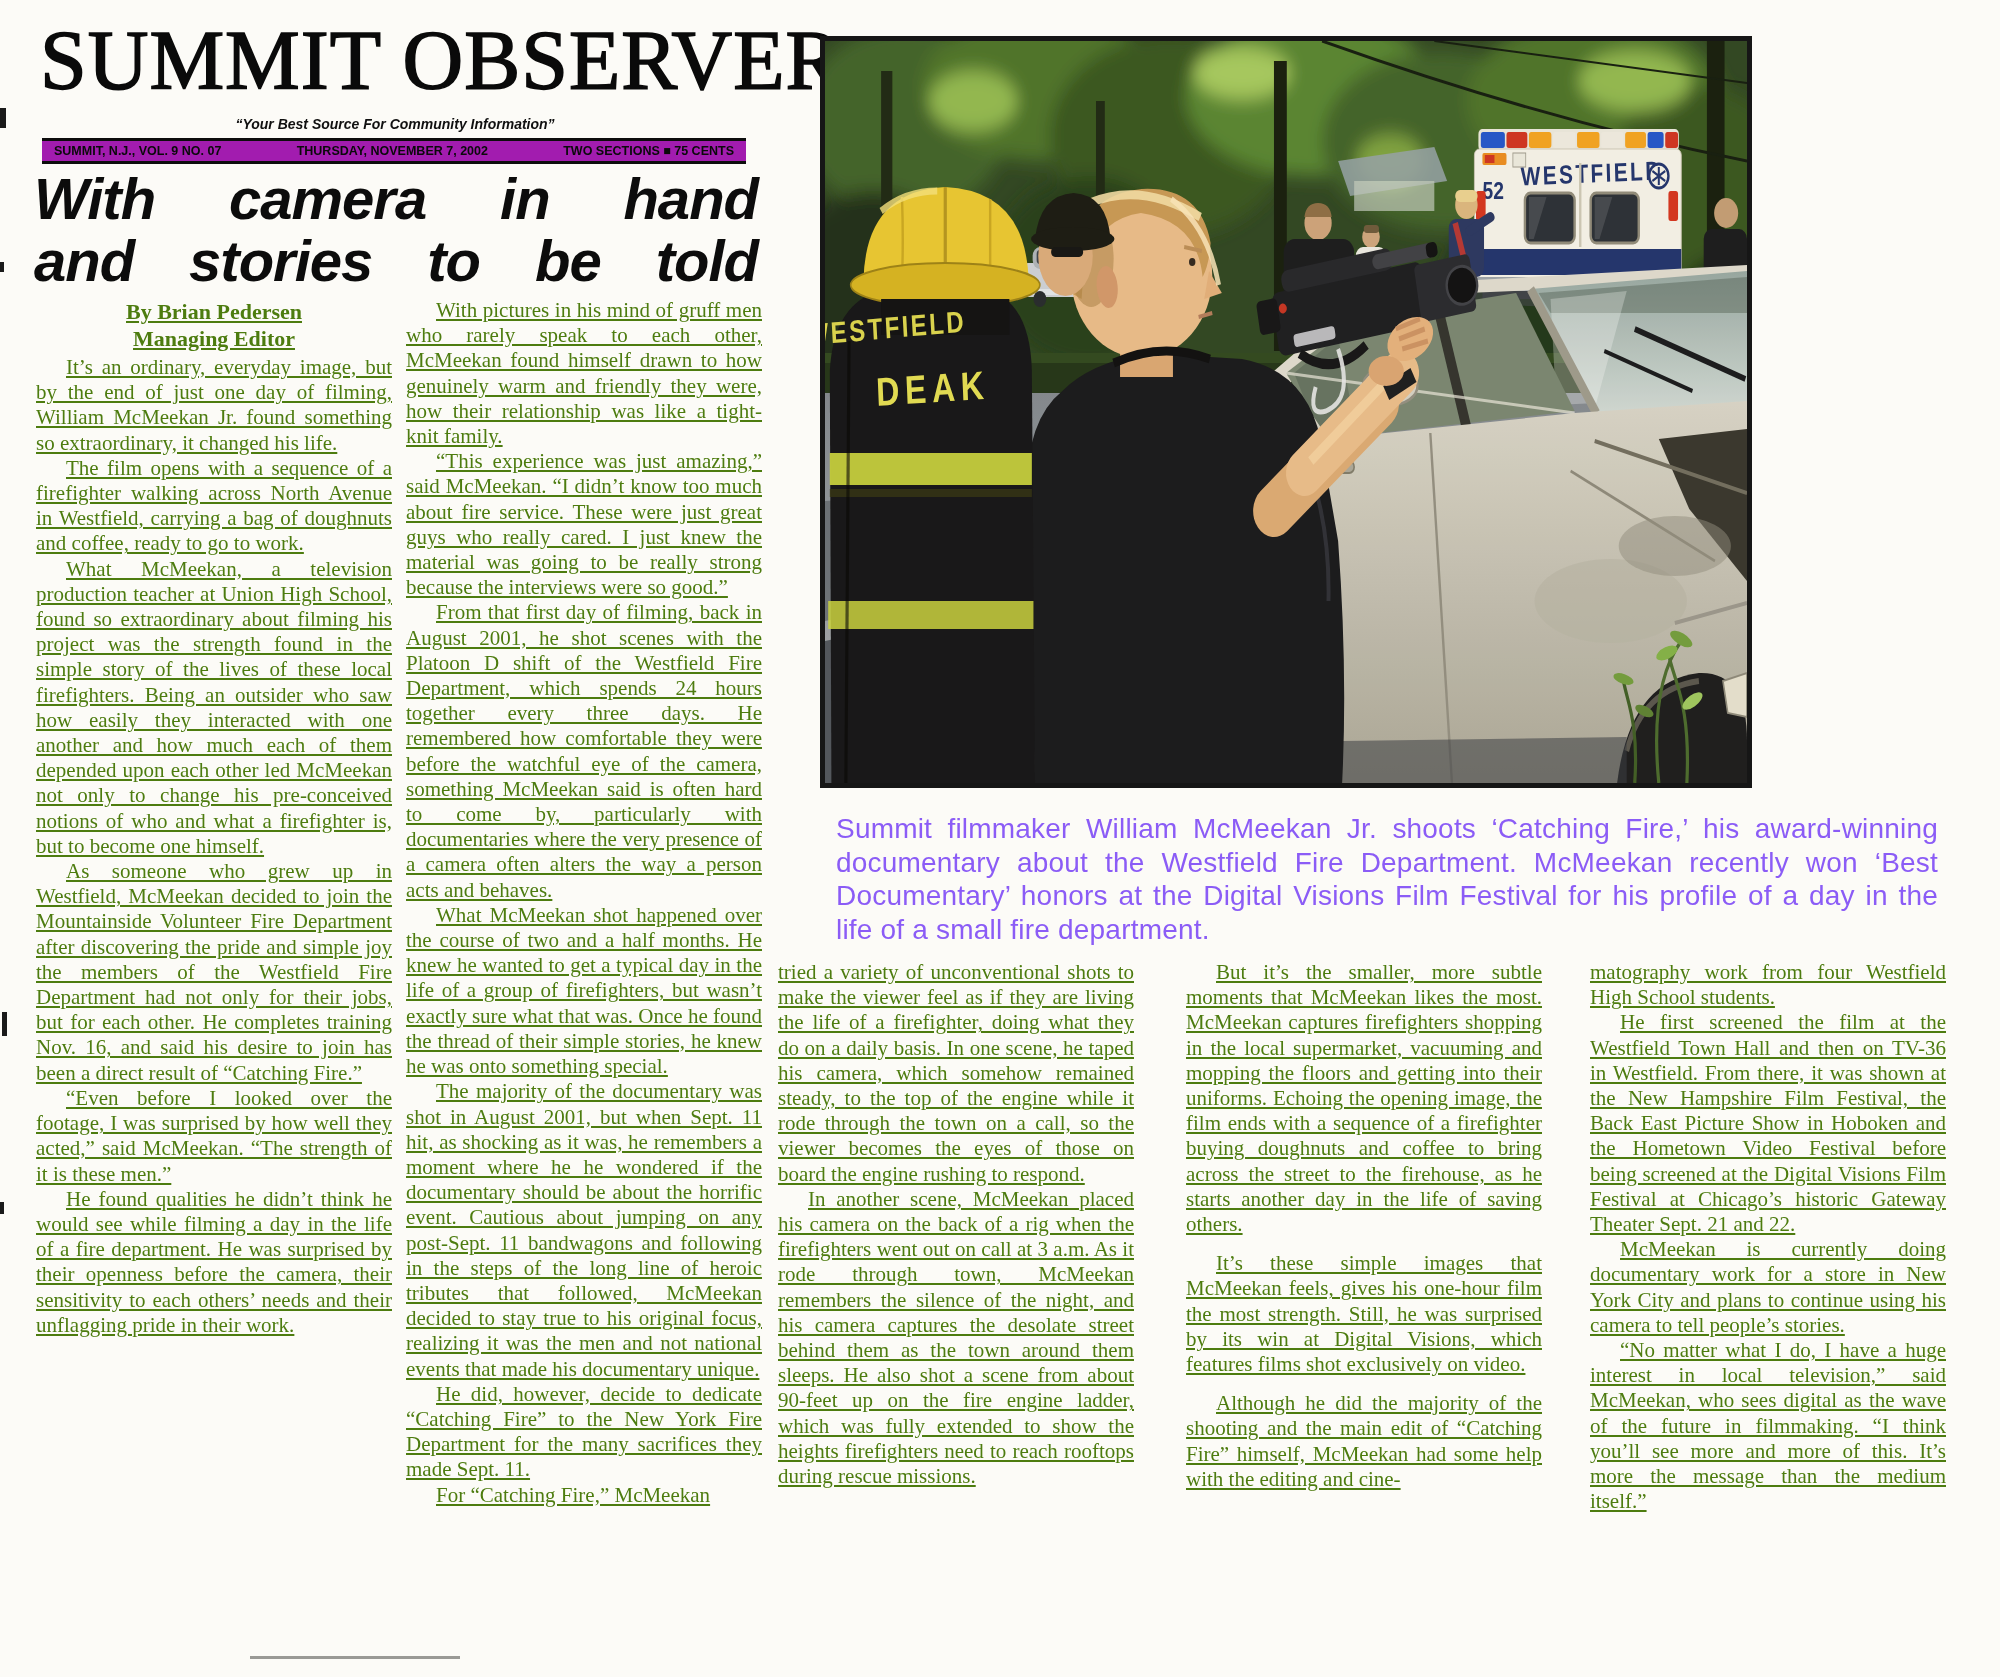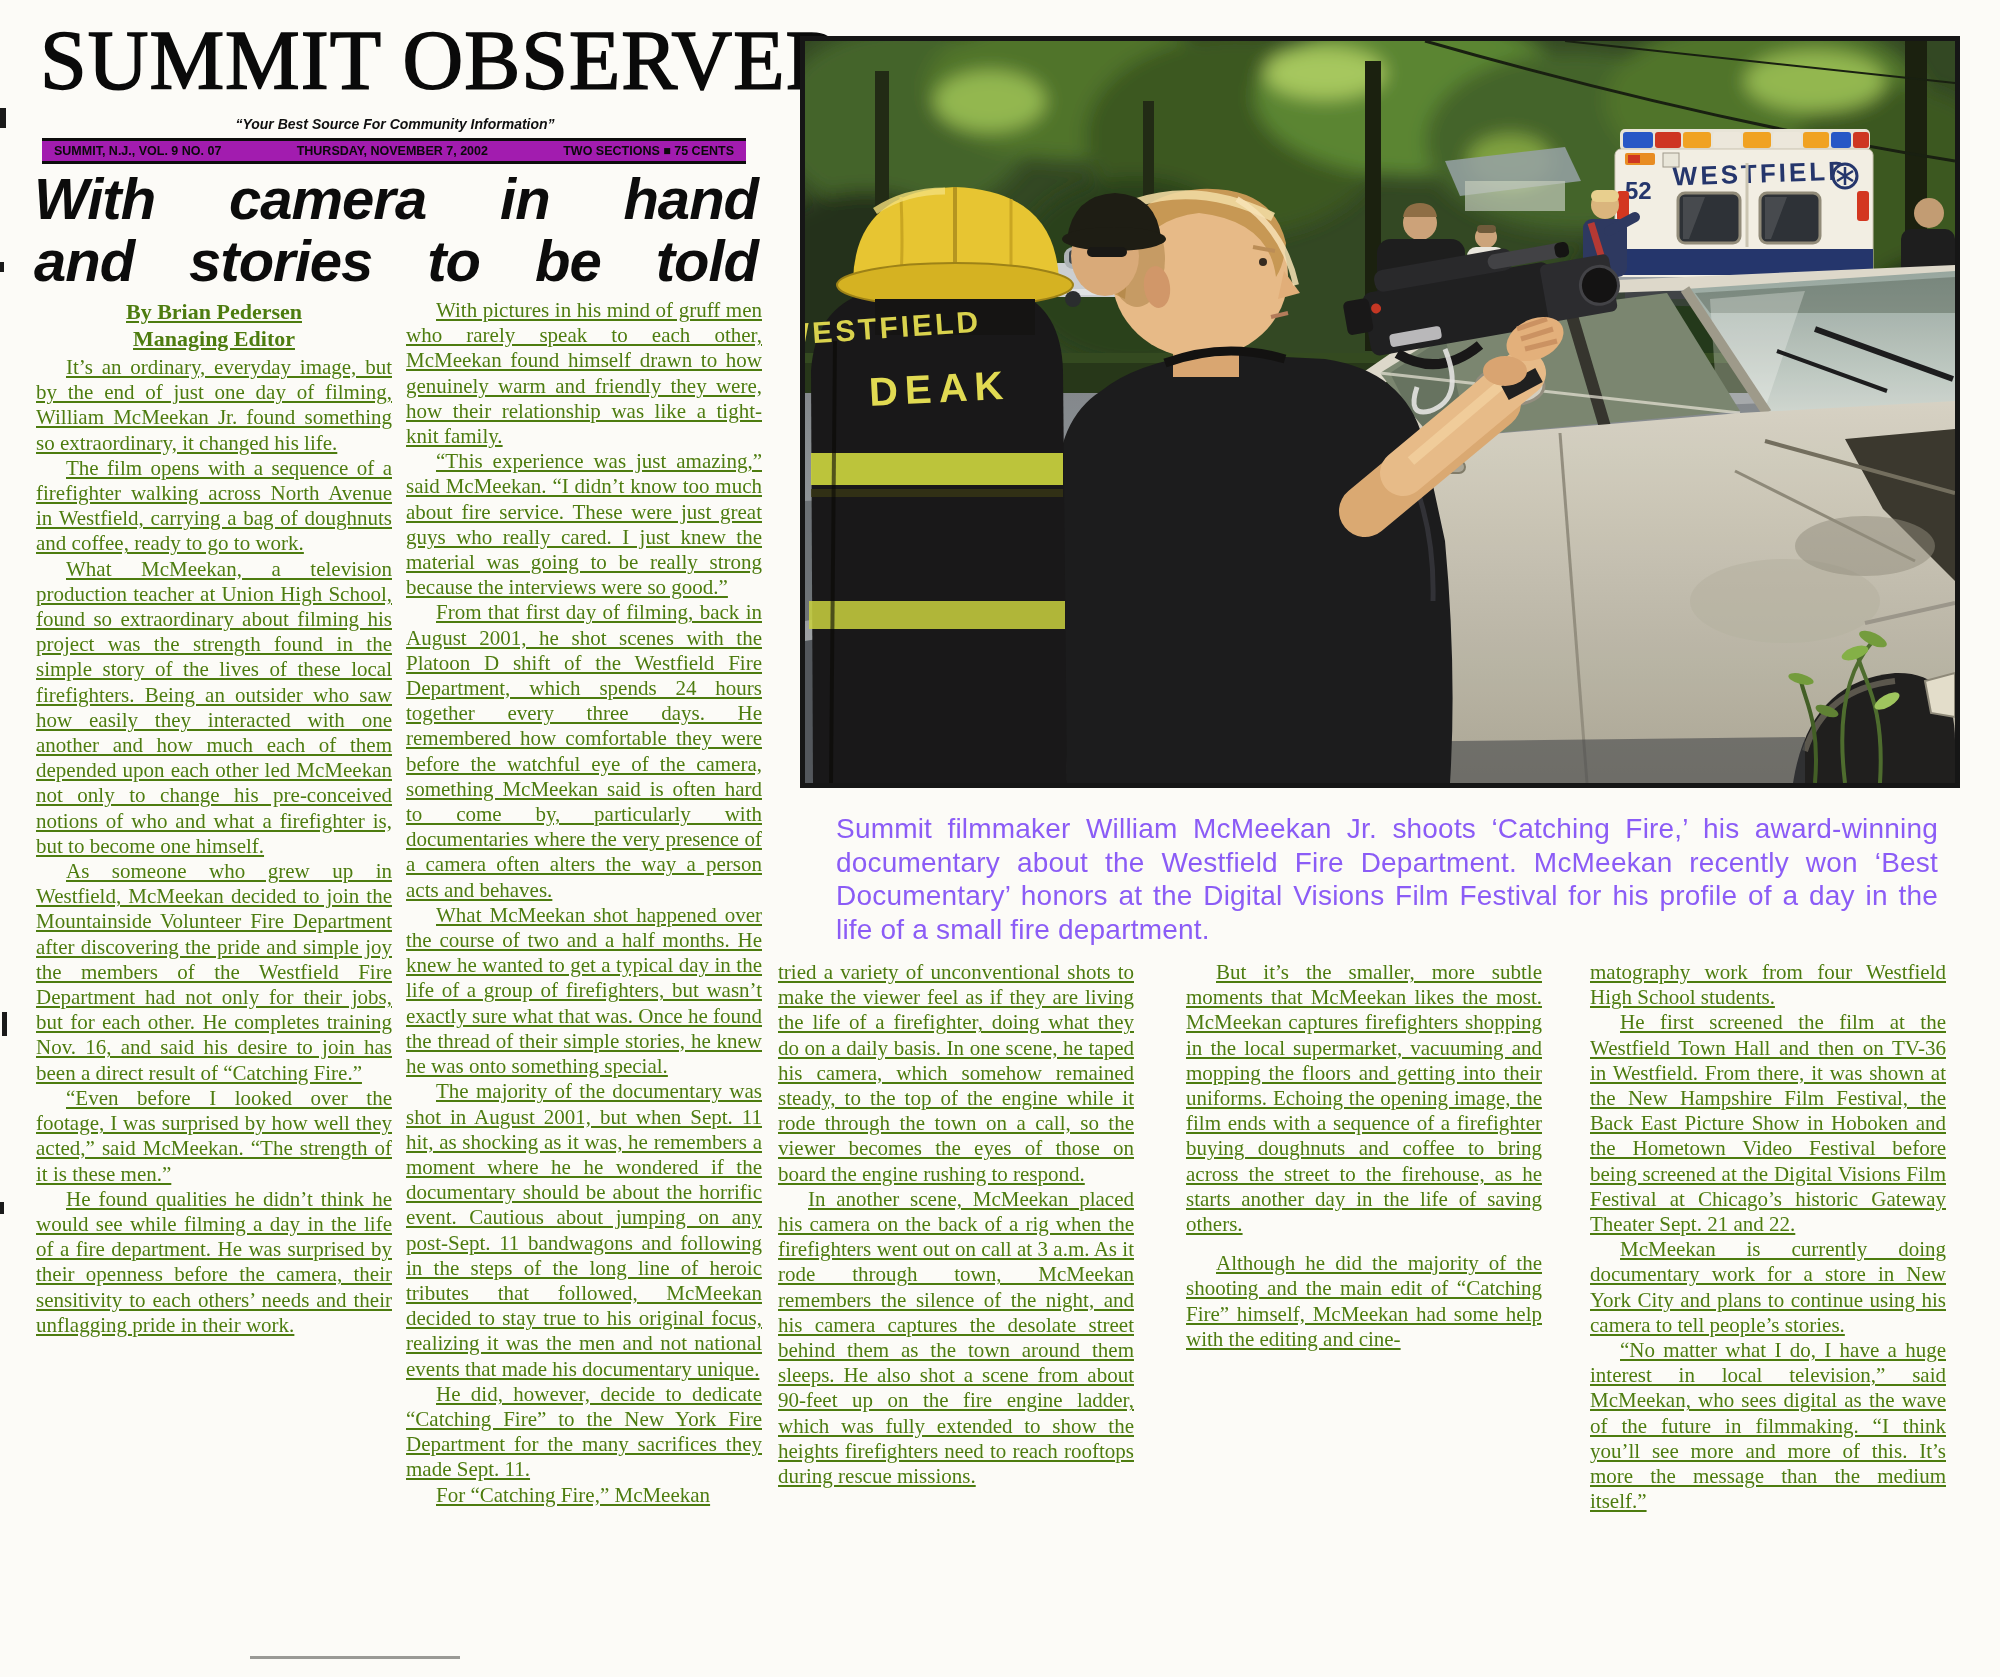--- a/index.html
+++ b/index.html
@@ -25,21 +25,21 @@
        text-align:justify;color:#4d7c0f;overflow:hidden;text-decoration:underline;}
   .col p{margin:0;text-indent:30px;}
   .col p.gap{margin-top:14px;}
   #c1{left:36px;top:298px;height:1354px;}
   #c2{left:406px;top:298px;height:1354px;}
   #c3{left:778px;top:960px;height:694px;}
   #c4{left:1186px;top:960px;height:694px;}
   #c5{left:1590px;top:960px;height:694px;}
   .byline-block{text-align:center;font-weight:bold;font-size:22px;line-height:27px;margin-bottom:3px;text-indent:0;}
   
-  .photo{position:absolute;left:800px;top:36px;width:1160px;height:752px;box-sizing:border-box;
+  .photo{position:absolute;left:820px;top:36px;width:932px;height:752px;box-sizing:border-box;
          border:5px solid #161616;background:#7dd3fc;}
   .photo svg{display:block;width:100%;height:100%;}
   .caption{position:absolute;left:836px;top:812px;width:1102px;
            font:28px/33.5px "Liberation Sans",sans-serif;color:#8b5cf6;
            text-align:justify;text-align-last:left;letter-spacing:.2px;}
   .amb-label{font:bold 26px "Liberation Sans",sans-serif;letter-spacing:3px;}
   .amb-unit{font:bold 24px "Liberation Sans",sans-serif;}
   .jacket-t1{font:bold 30px "Liberation Sans",sans-serif;letter-spacing:3px;}
   .jacket-t2{font:bold 40px "Liberation Sans",sans-serif;letter-spacing:7px;}
   .jacket-s{font:bold 17px "Liberation Sans",sans-serif;letter-spacing:2px;}
@@ -93,20 +93,21 @@
     <p>For “Catching Fire,” McMeekan</p>
   </div>
 
   <div class="col" id="c3">
     <p style="text-indent:0;">tried a variety of unconventional shots to make the viewer feel as if they are living the life of a firefighter, doing what they do on a daily basis. In one scene, he taped his camera, which somehow remained steady, to the top of the engine while it rode through the town on a call, so the viewer becomes the eyes of those on board the engine rushing to respond.</p>
     <p>In another scene, McMeekan placed his camera on the back of a rig when the firefighters went out on call at 3 a.m. As it rode through town, McMeekan remembers the silence of the night, and his camera captures the desolate street behind them as the town around them sleeps. He also shot a scene from about 90-feet up on the fire engine ladder, which was fully extended to show the heights firefighters need to reach rooftops during rescue missions.</p>
   </div>
 
   <div class="col" id="c4">
     <p>But it’s the smaller, more subtle moments that McMeekan likes the most. McMeekan captures firefighters shopping in the local supermarket, vacuuming and mopping the floors and getting into their uniforms. Echoing the opening image, the film ends with a sequence of a firefighter buying doughnuts and coffee to bring across the street to the firehouse, as he starts another day in the life of saving others.</p>
+    <p class="gap">It’s these simple images that McMeekan feels, gives his one-hour film the most strength. Still, he was surprised by its win at Digital Visions, which features films shot exclusively on video.</p>
     <p class="gap">Although he did the majority of the shooting and the main edit of “Catching Fire” himself, McMeekan had some help with the editing and cine-</p>
   </div>
 
   <div class="col" id="c5">
     <p style="text-indent:0;">matography work from four Westfield High School students.</p>
     <p>He first screened the film at the Westfield Town Hall and then on TV-36 in Westfield. From there, it was shown at the New Hampshire Film Festival, the Back East Picture Show in Hoboken and the Hometown Video Festival before being screened at the Digital Visions Film Festival at Chicago’s historic Gateway Theater Sept. 21 and 22.</p>
     <p>McMeekan is currently doing documentary work for a store in New York City and plans to continue using his camera to tell people’s stories.</p>
     <p>“No matter what I do, I have a huge interest in local television,” said McMeekan, who sees digital as the wave of the future in filmmaking. “I think you’ll see more and more of this. It’s more the message than the medium itself.”</p>
   </div>
 

